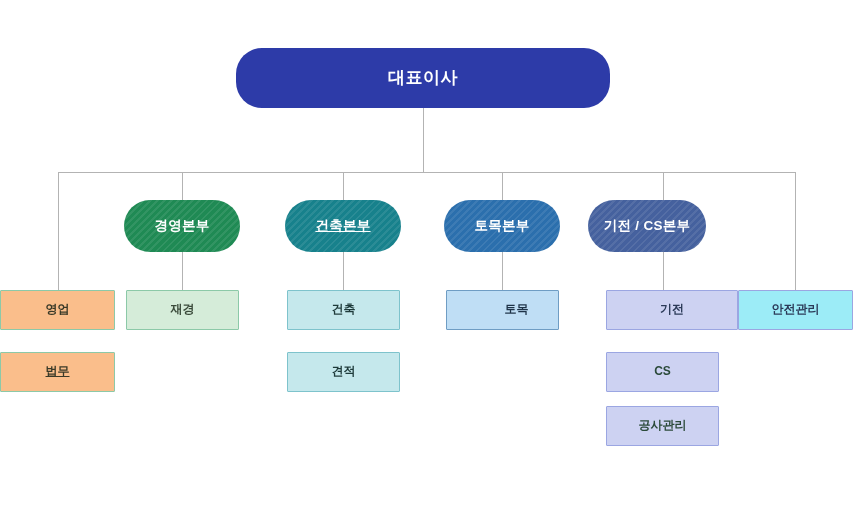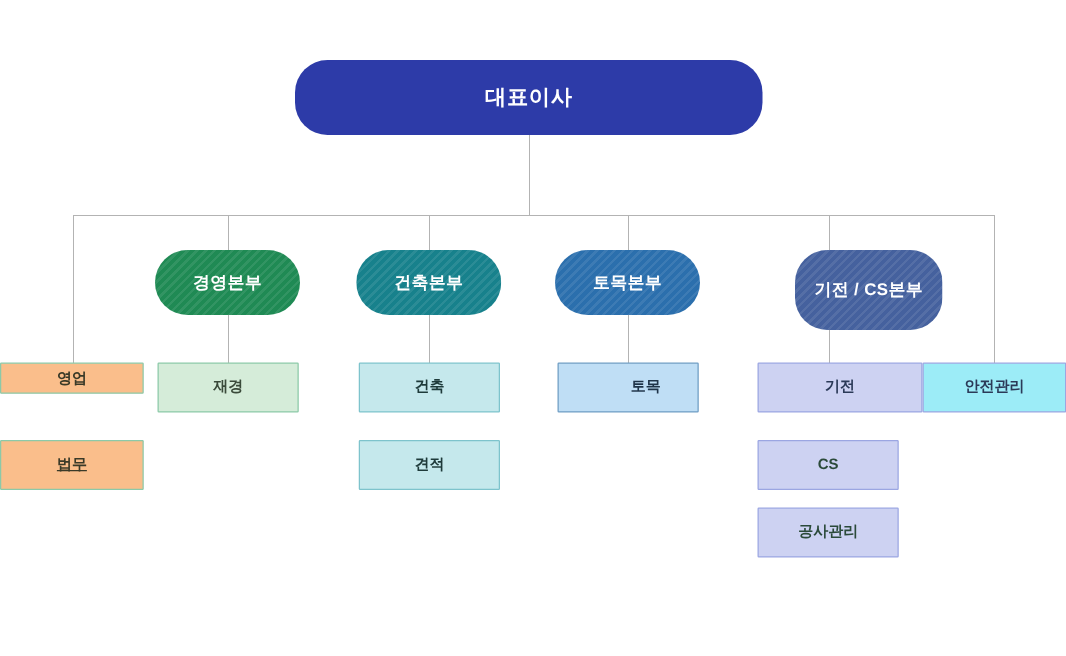--- a/index.html
+++ b/index.html
@@ -86,31 +86,31 @@
       <line x1="663.5" x2="663.5" y1="252" y2="290" stroke="#b3b3b3" stroke-width="1" shape-rendering="crispEdges"></line>
     </svg>
 
   <div class="node division" style="left: 124px; top: 200px; width: 116px; height: 52px; background-color: rgb(31, 138, 84); color: rgb(255, 255, 255);">
     <span>경영본부</span>
   </div>
 
   <div class="node ceo" style="left: 236px; top: 48px; width: 374px; height: 60px; background-color: rgb(45, 59, 168); color: rgb(255, 255, 255);">
     <span>대표이사</span>
   </div>
-  <div class="node division" style="left: 285px; top: 200px; width: 116px; height: 52px; background-color: rgb(23, 129, 140); color: rgb(255, 255, 255);">
+  <div class="node division" style="left: 285px; top: 200px; width: 116px; height: 52px; background-color: rgb(23, 129, 140); color: rgb(255, 255, 255); text-decoration: underline;">
     <span>건축본부</span>
   </div>
   <div class="node division" style="left: 444px; top: 200px; width: 116px; height: 52px; background-color: rgb(43, 111, 173); color: rgb(255, 255, 255);">
     <span>토목본부</span>
   </div>
-  <div class="node division" style="left: 636px; top: 200px; width: 118px; height: 64px; background-color: rgb(69, 97, 158); color: rgb(255, 255, 255);">
+  <div class="node division" style="left: 588px; top: 200px; width: 118px; height: 52px; background-color: rgb(69, 97, 158); color: rgb(255, 255, 255);">
     <span>기전 / CS본부</span>
   </div>
 
-  <div class="node team" style="left: 0px; top: 290px; width: 115px; height: 25px; background-color: rgb(250, 190, 139); color: rgb(58, 58, 40); border-color: rgb(140, 201, 168);">
+  <div class="node team" style="left: 0px; top: 290px; width: 115px; height: 40px; background-color: rgb(250, 190, 139); color: rgb(58, 58, 40); border-color: rgb(140, 201, 168);">
     <span>영업</span>
   </div>
   <div class="node team" style="left: 0px; top: 352px; width: 115px; height: 40px; background-color: rgb(250, 190, 139); color: rgb(58, 58, 40); border-color: rgb(140, 201, 168); text-decoration: underline;">
     <span>법무</span>
   </div>
   <div class="node team" style="left: 126px; top: 290px; width: 113px; height: 40px; background-color: rgb(213, 236, 217); color: rgb(58, 74, 58); border-color: rgb(140, 201, 168);">
     <span>재경</span>
   </div>
   <div class="node team" style="left: 287px; top: 290px; width: 113px; height: 40px; background-color: rgb(197, 232, 236); color: rgb(30, 58, 58); border-color: rgb(126, 195, 204); text-align: right;">
     <span>건축</span>

